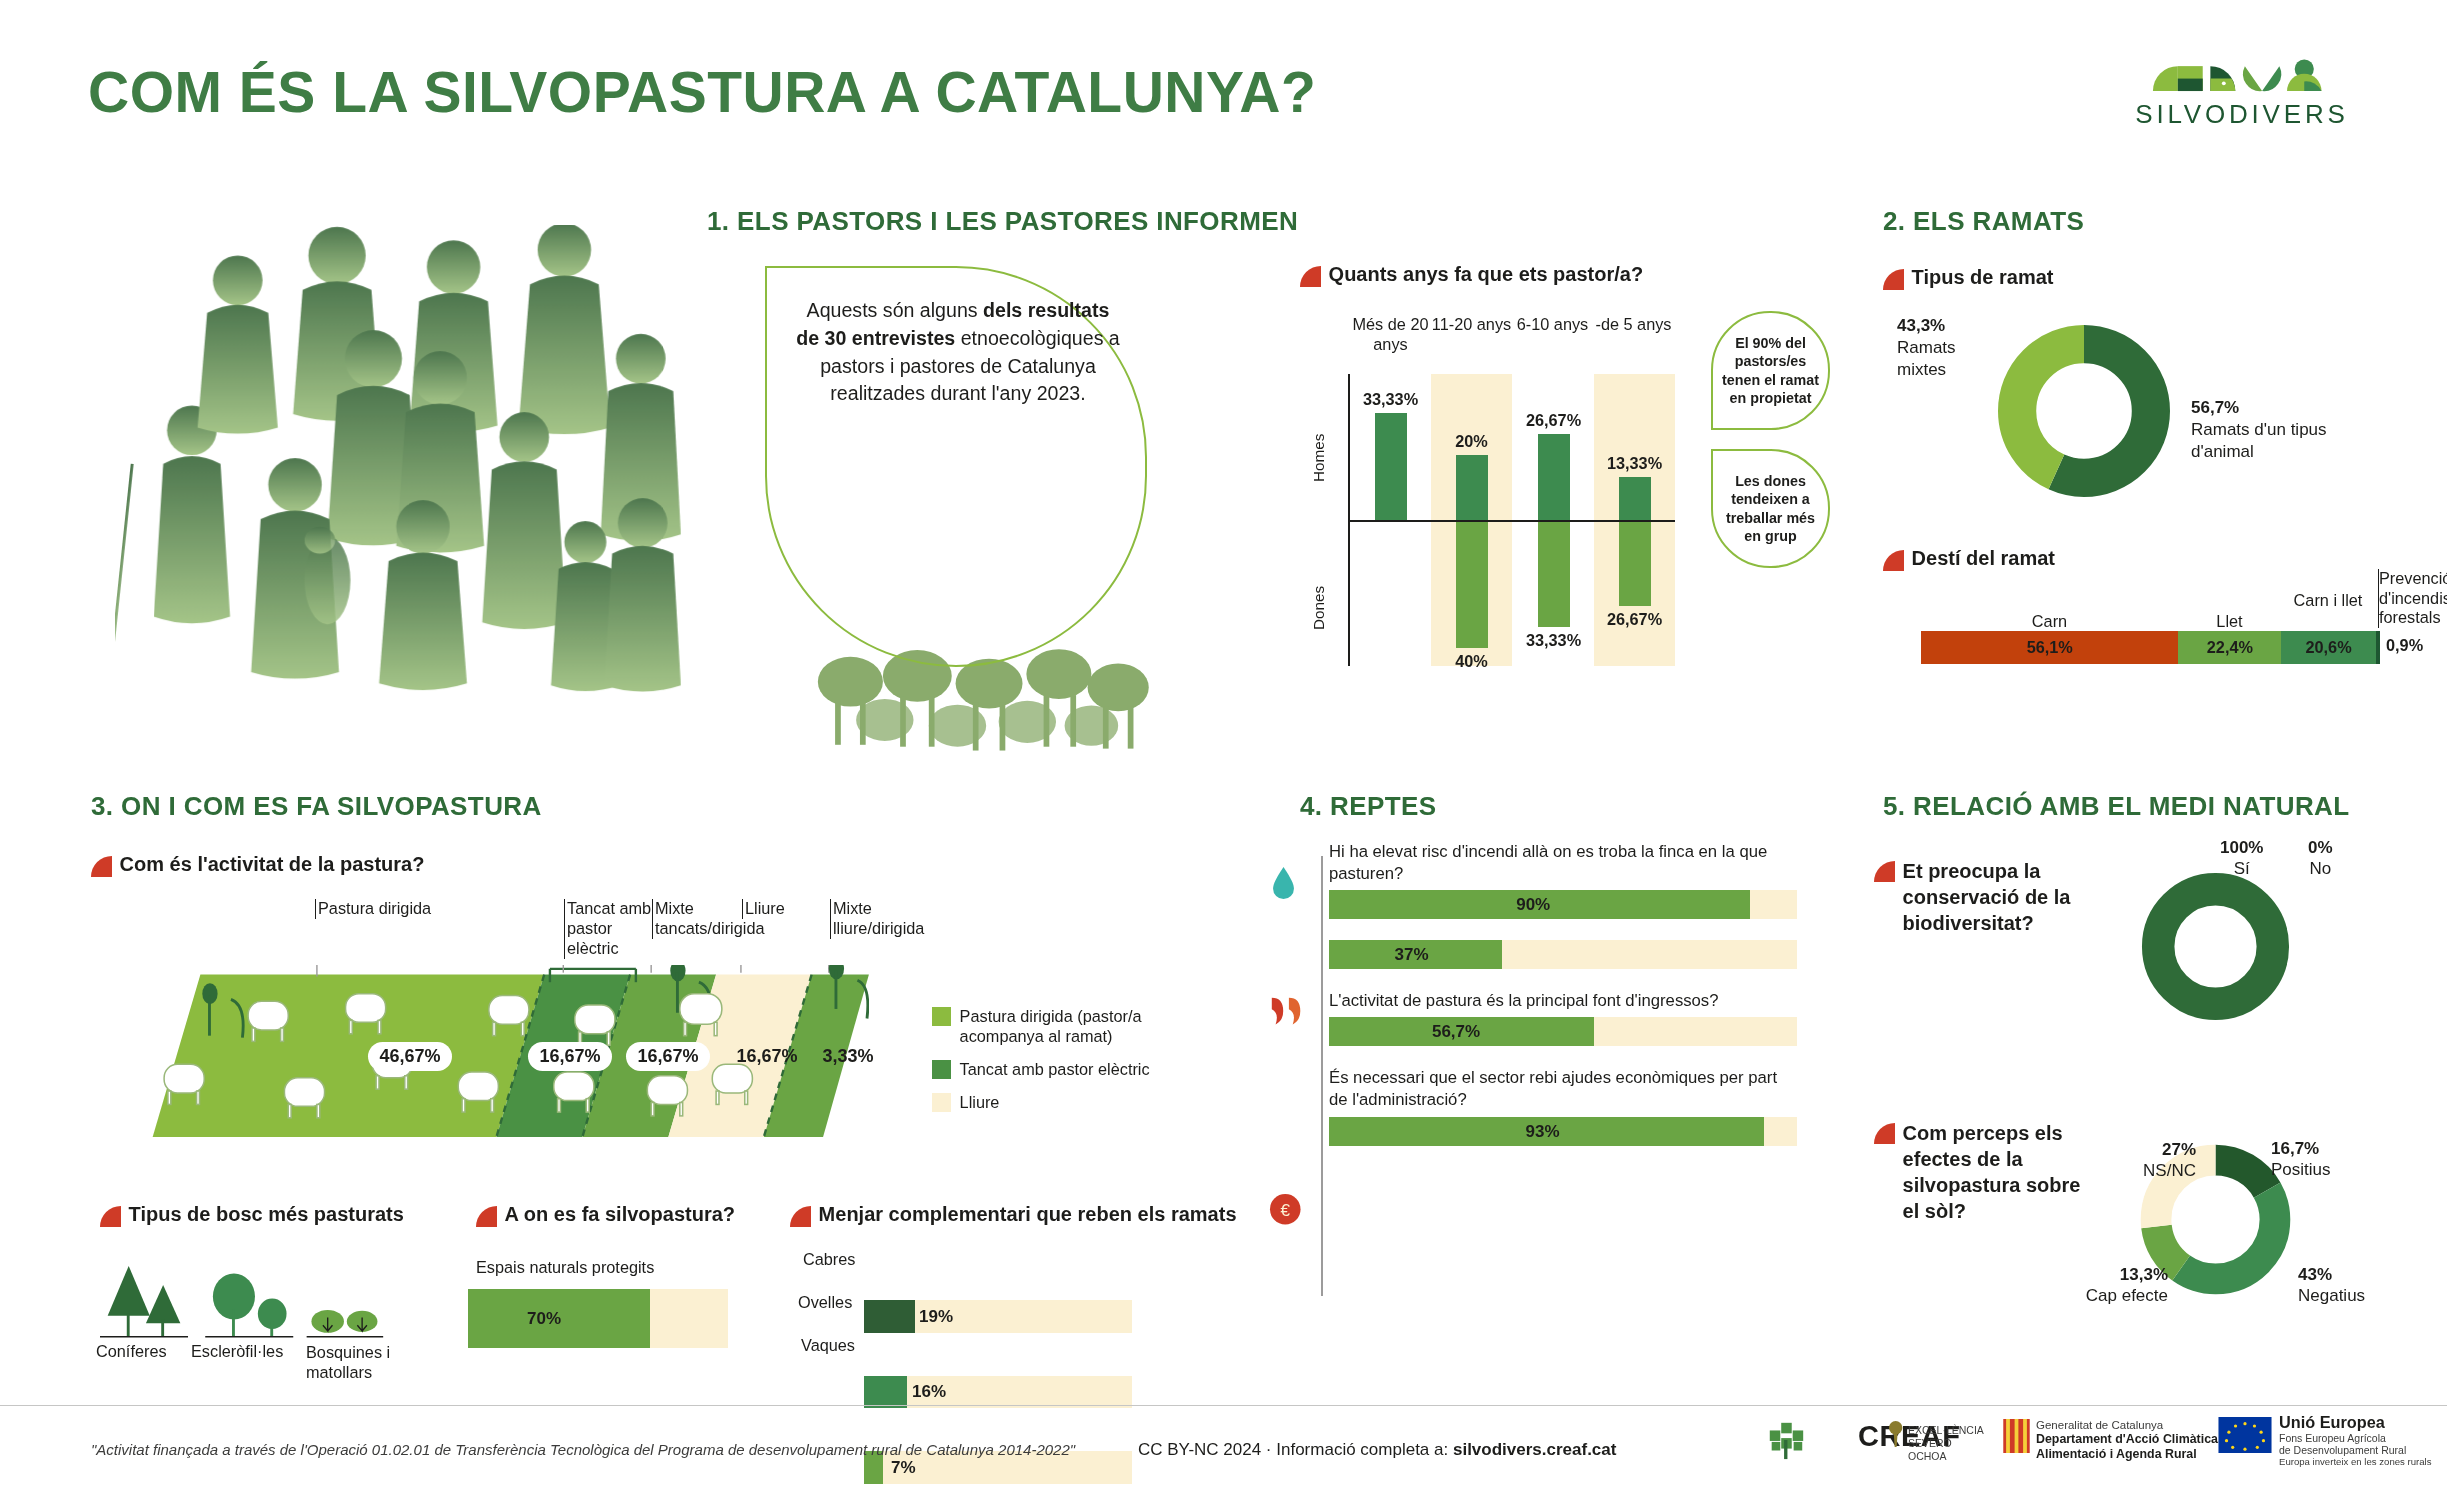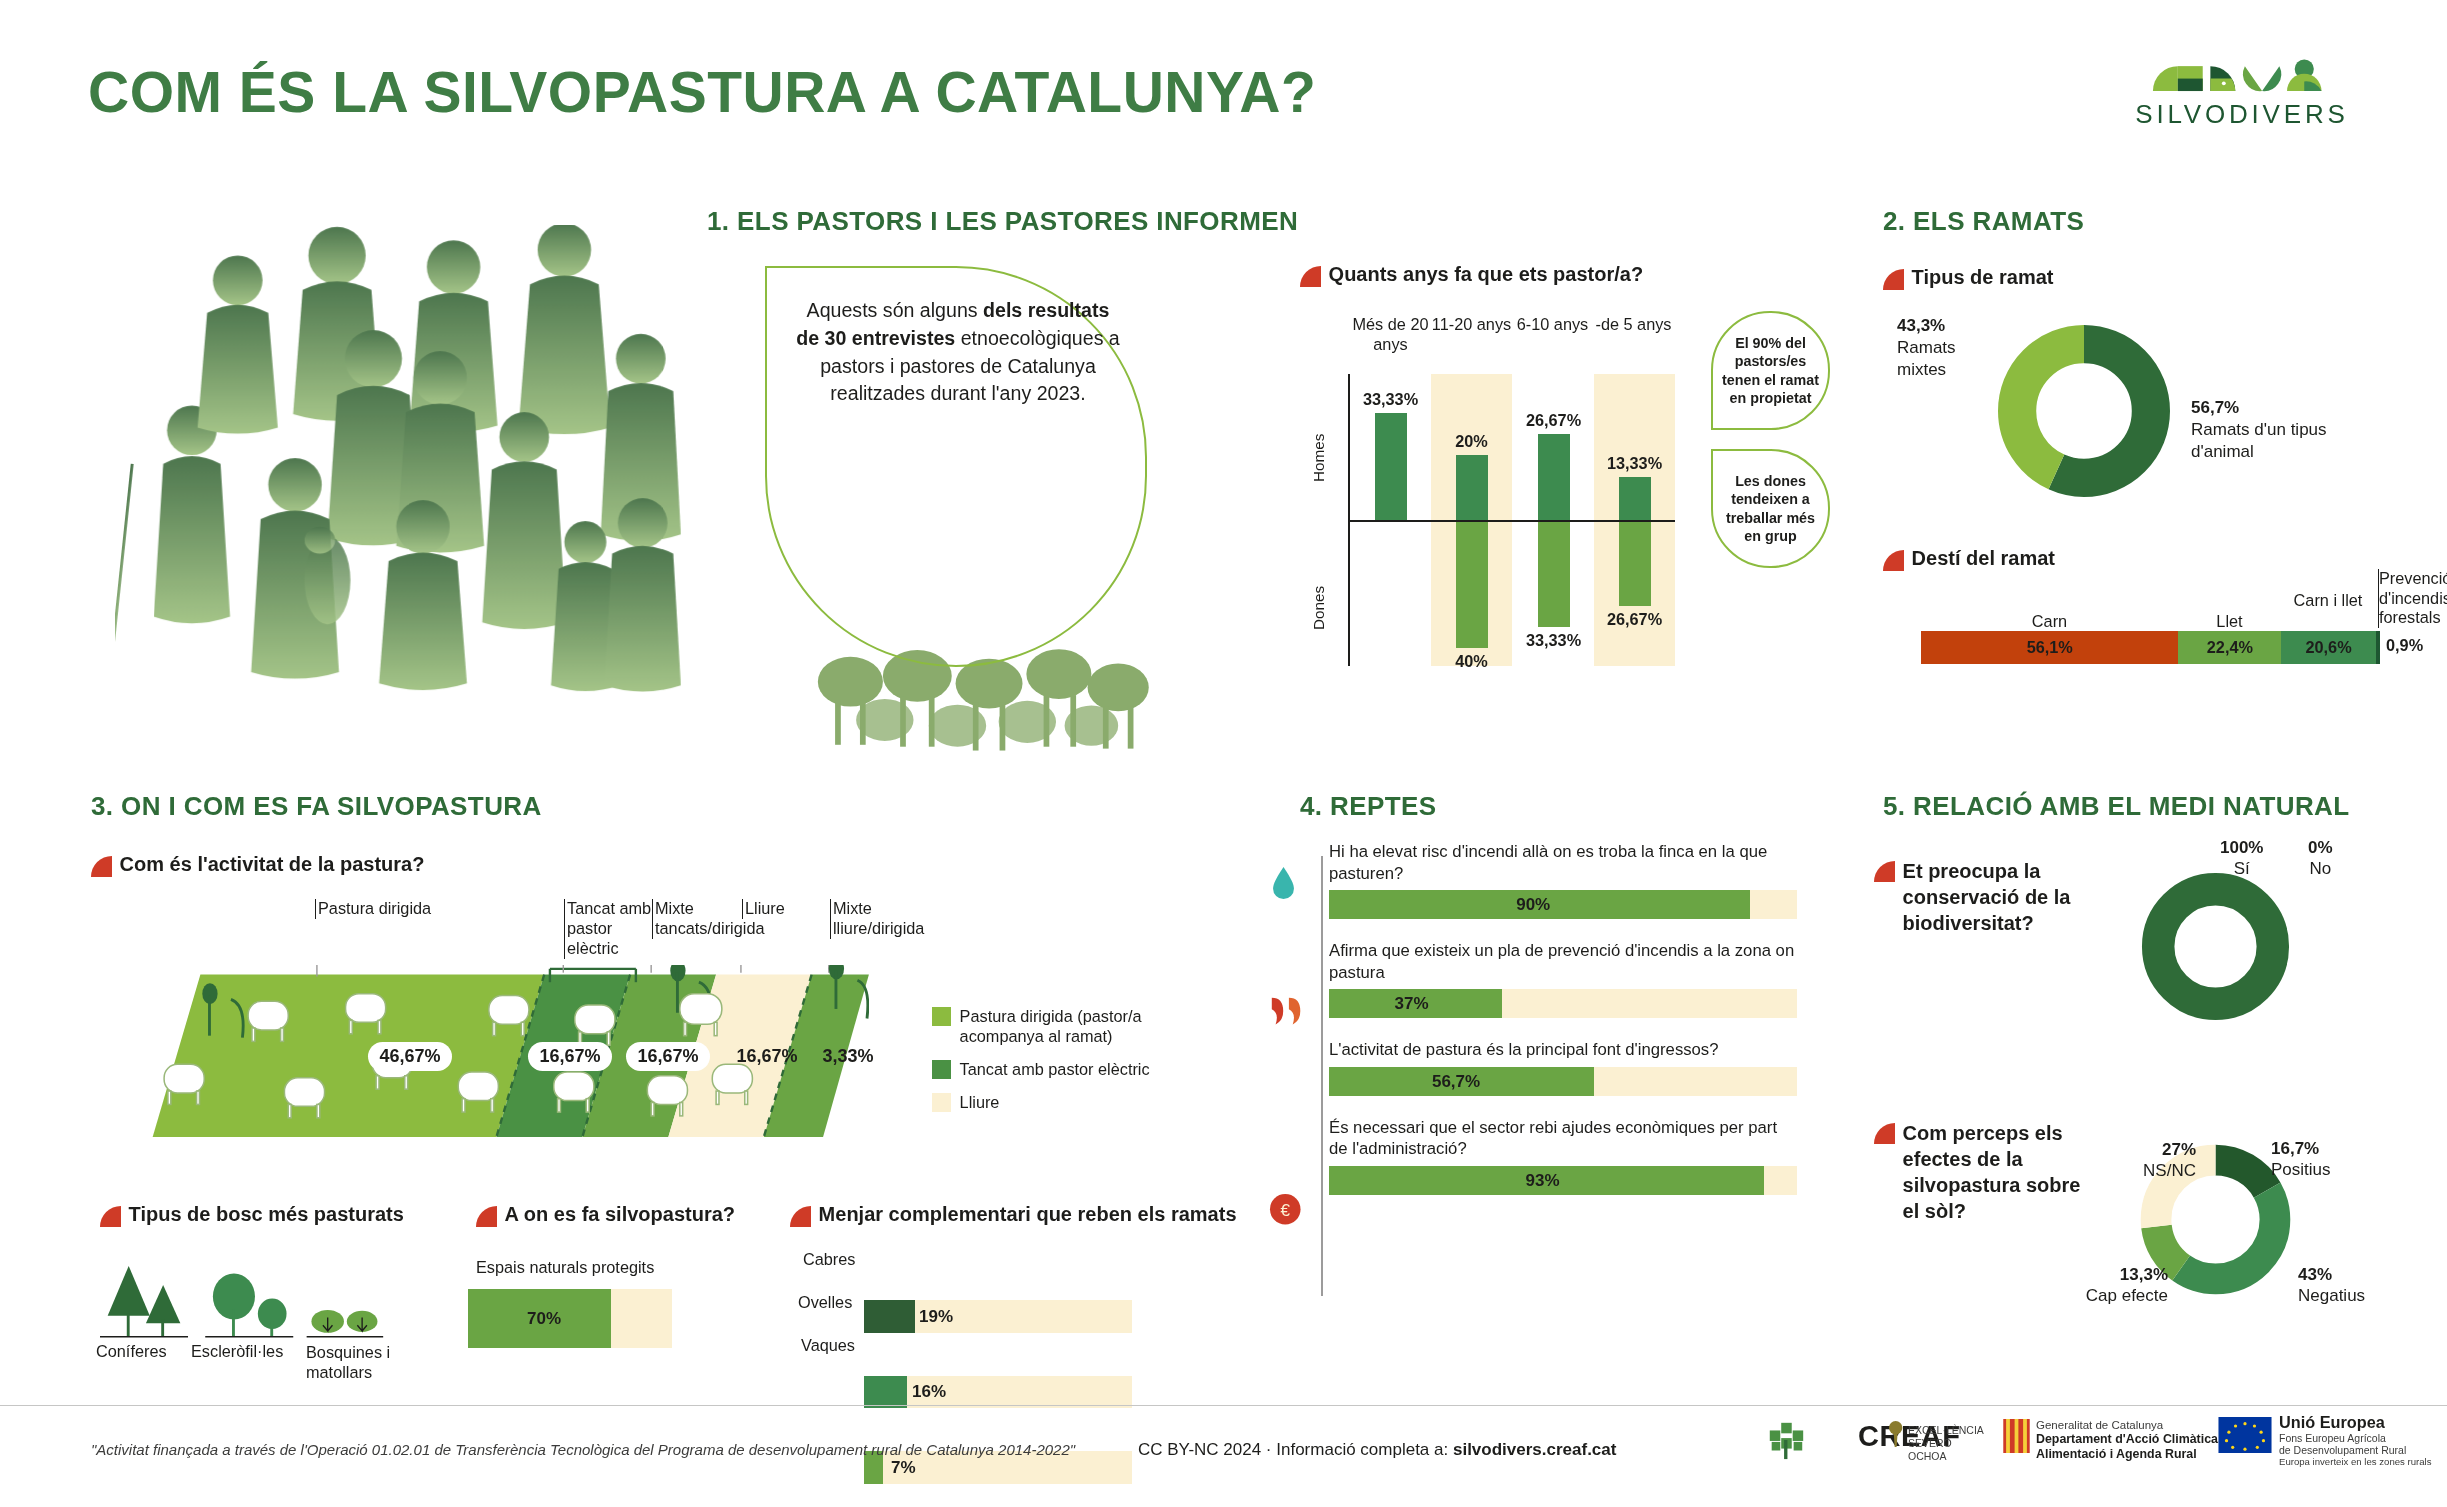--- a/index.html
+++ b/index.html
@@ -499,21 +499,21 @@
 
 <div class="abs" style="left:96px; top:1342px; font-size:16.3px;">Coníferes</div>
 <div class="abs" style="left:191px; top:1342px; font-size:16.3px;">Escleròfil·les</div>
 <div class="abs" style="left:306px; top:1342px; font-size:16.3px; width:105px; line-height:1.24;">Bosquines i matollars</div>
 
 <div class="abs subhead" style="left:476px; top:1203px;">
   <span class="redmark"></span>
   <span>A on es fa silvopastura?</span>
 </div>
 <div class="abs" style="left:476px; top:1258px; font-size:16.3px;">Espais naturals protegits</div>
-<div class="abs hb-track" style="left:468px; top:1289px; width:204px; height:59px;">
+<div class="abs hb-track" style="left:468px; top:1289px; width:260px; height:59px;">
   <div class="hb-fill" style="width:70%; background:#6aa544;"></div>
   <div class="hb-val" style="left:59px; top:20px;">70%</div>
 </div>
 
 <div class="abs subhead" style="left:790px; top:1203px;">
   <span class="redmark"></span>
   <span>Menjar complementari que reben els ramats</span>
 </div>
 
 <div class="abs" style="left:803px; top:1250px; font-size:16.3px;">Cabres</div>
@@ -554,21 +554,20 @@
 
 <div class="abs" id="reptes-list">
   <div class="rep-item">
     <div class="rep-q">Hi ha elevat risc d'incendi allà on es troba la finca en la que pasturen?</div>
     <div class="rep-track">
       <div class="rep-fill" style="width:90%;"></div>
       <div class="rep-val" style="left:40%;">90%</div>
     </div>
   </div>
   <div class="rep-item">
-    <div class="rep-q">Afirma que existeix un pla de prevenció d'incendis a la zona on pastura</div>
     <div class="rep-track">
       <div class="rep-fill" style="width:37%;"></div>
       <div class="rep-val" style="left:14%;">37%</div>
     </div>
   </div>
   <div class="rep-item">
     <div class="rep-q">L'activitat de pastura és la principal font d'ingressos?</div>
     <div class="rep-track">
       <div class="rep-fill" style="width:56.7%;"></div>
       <div class="rep-val" style="left:22%;">56,7%</div>

